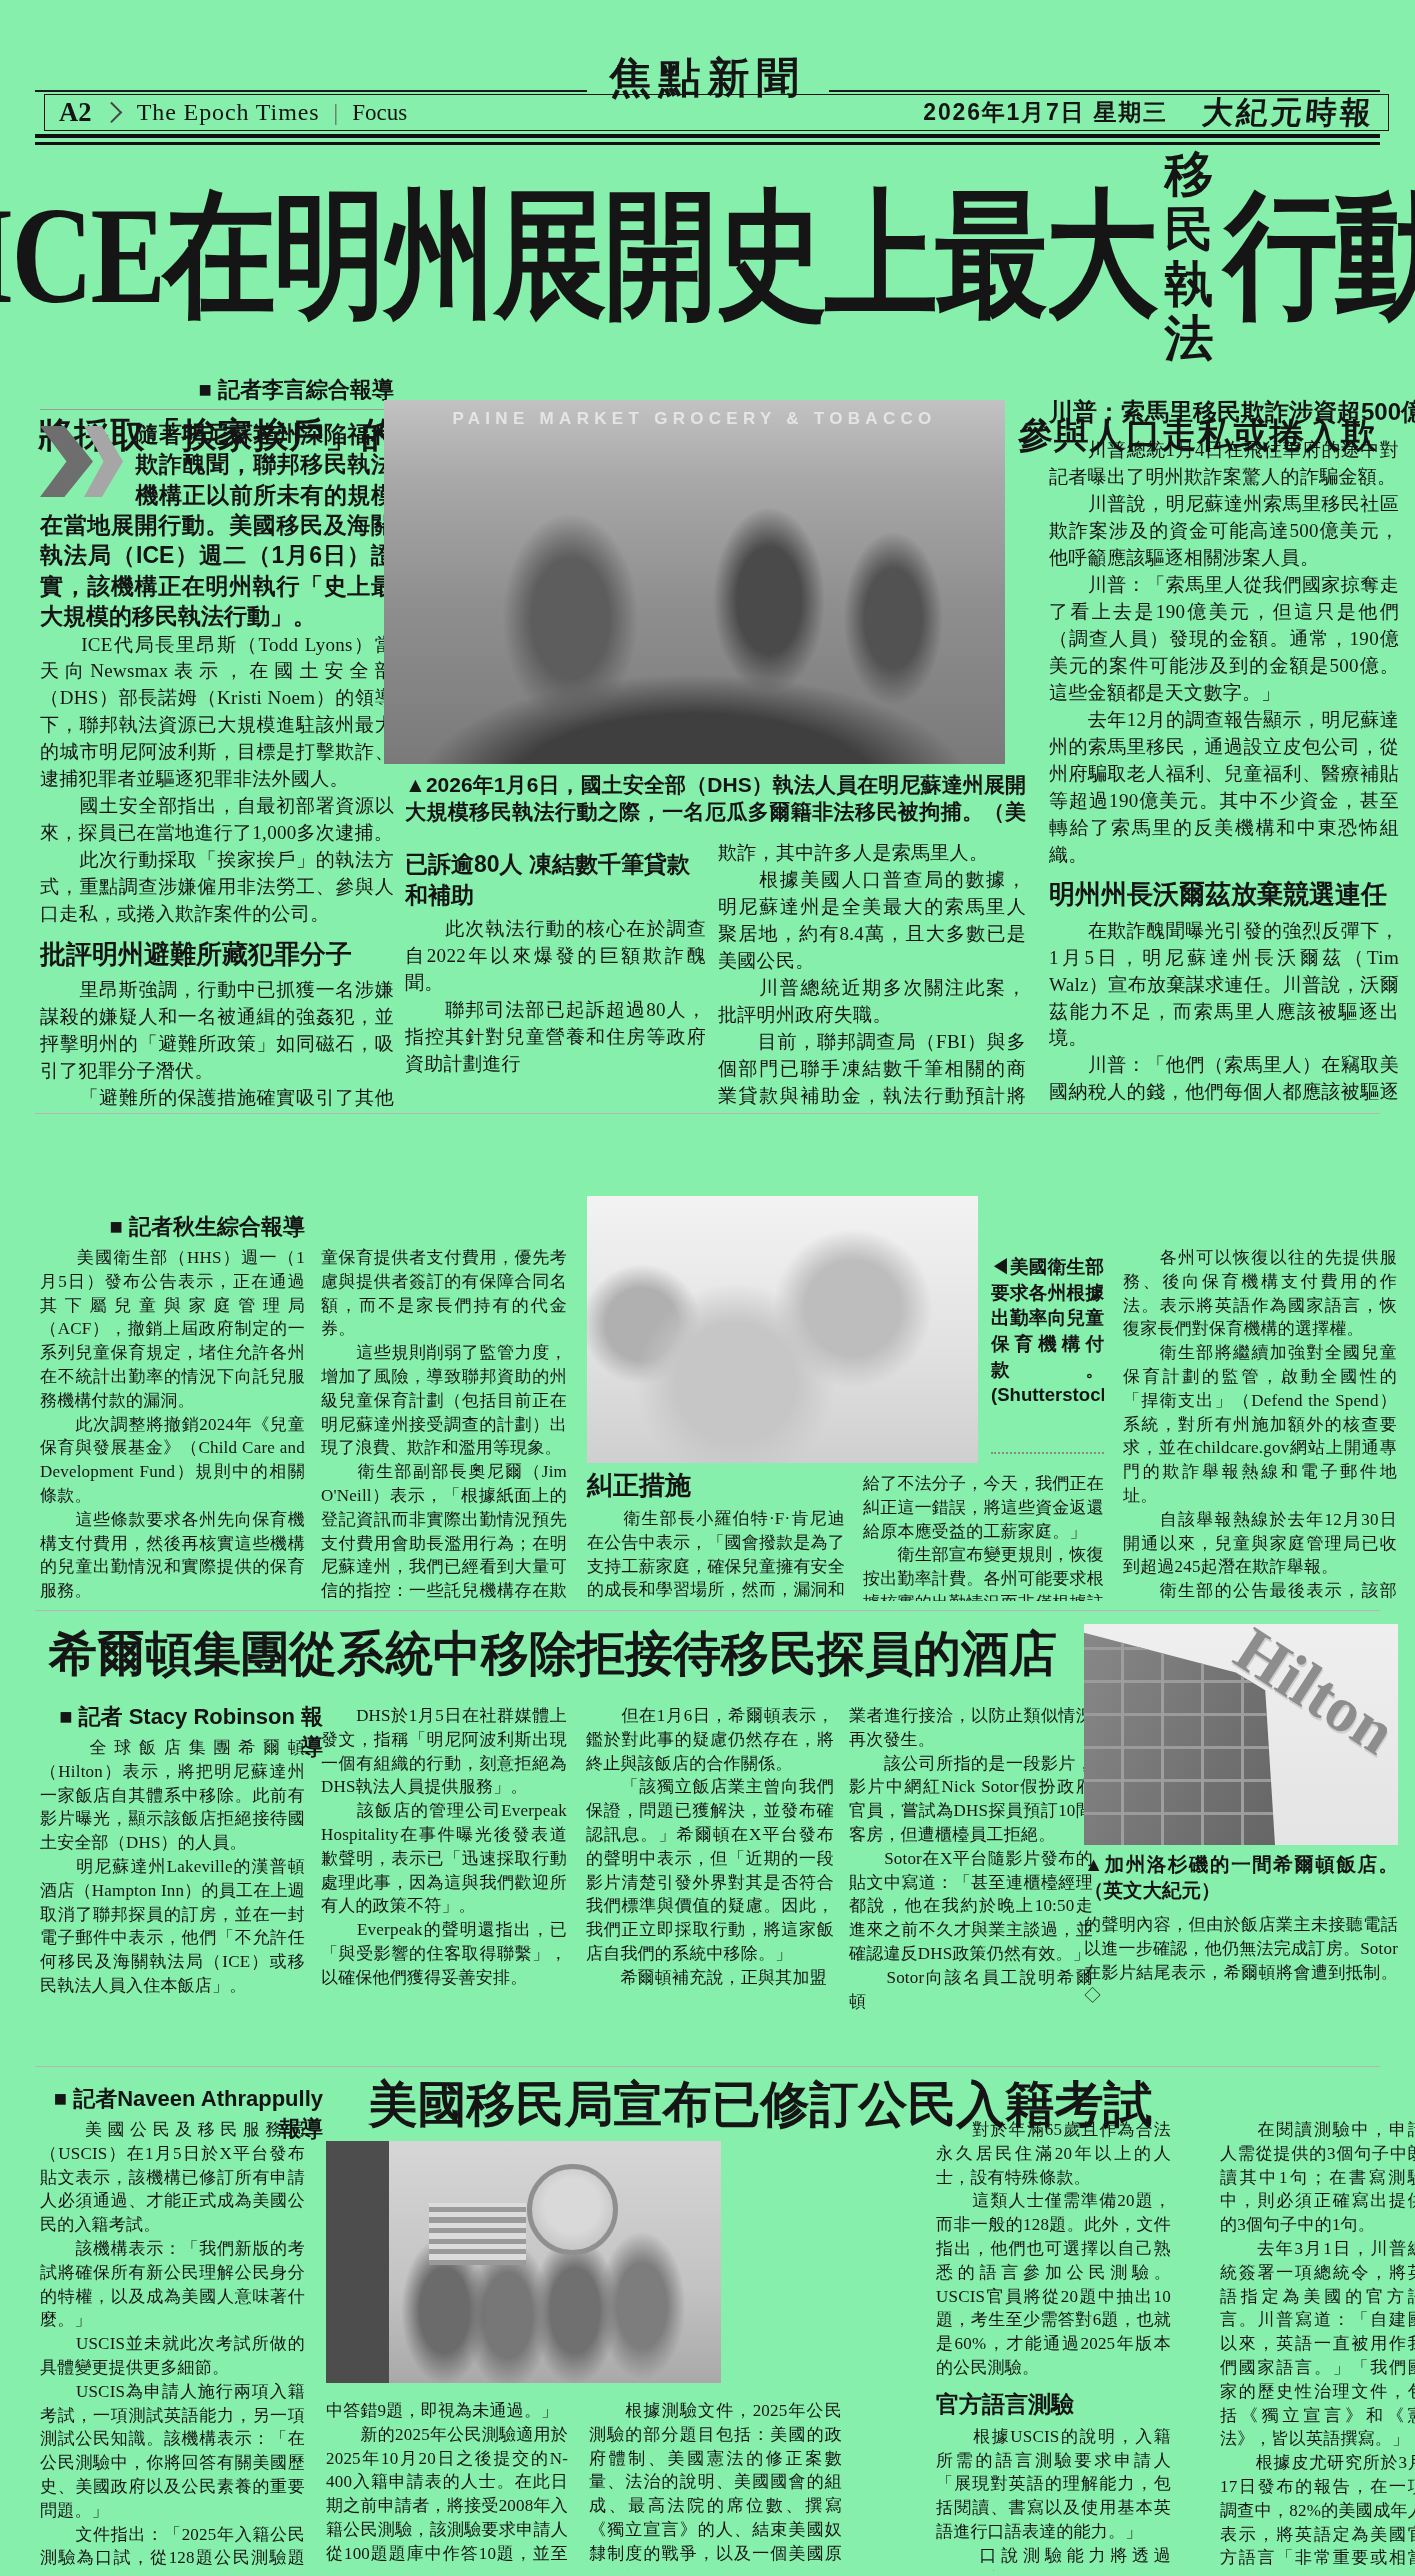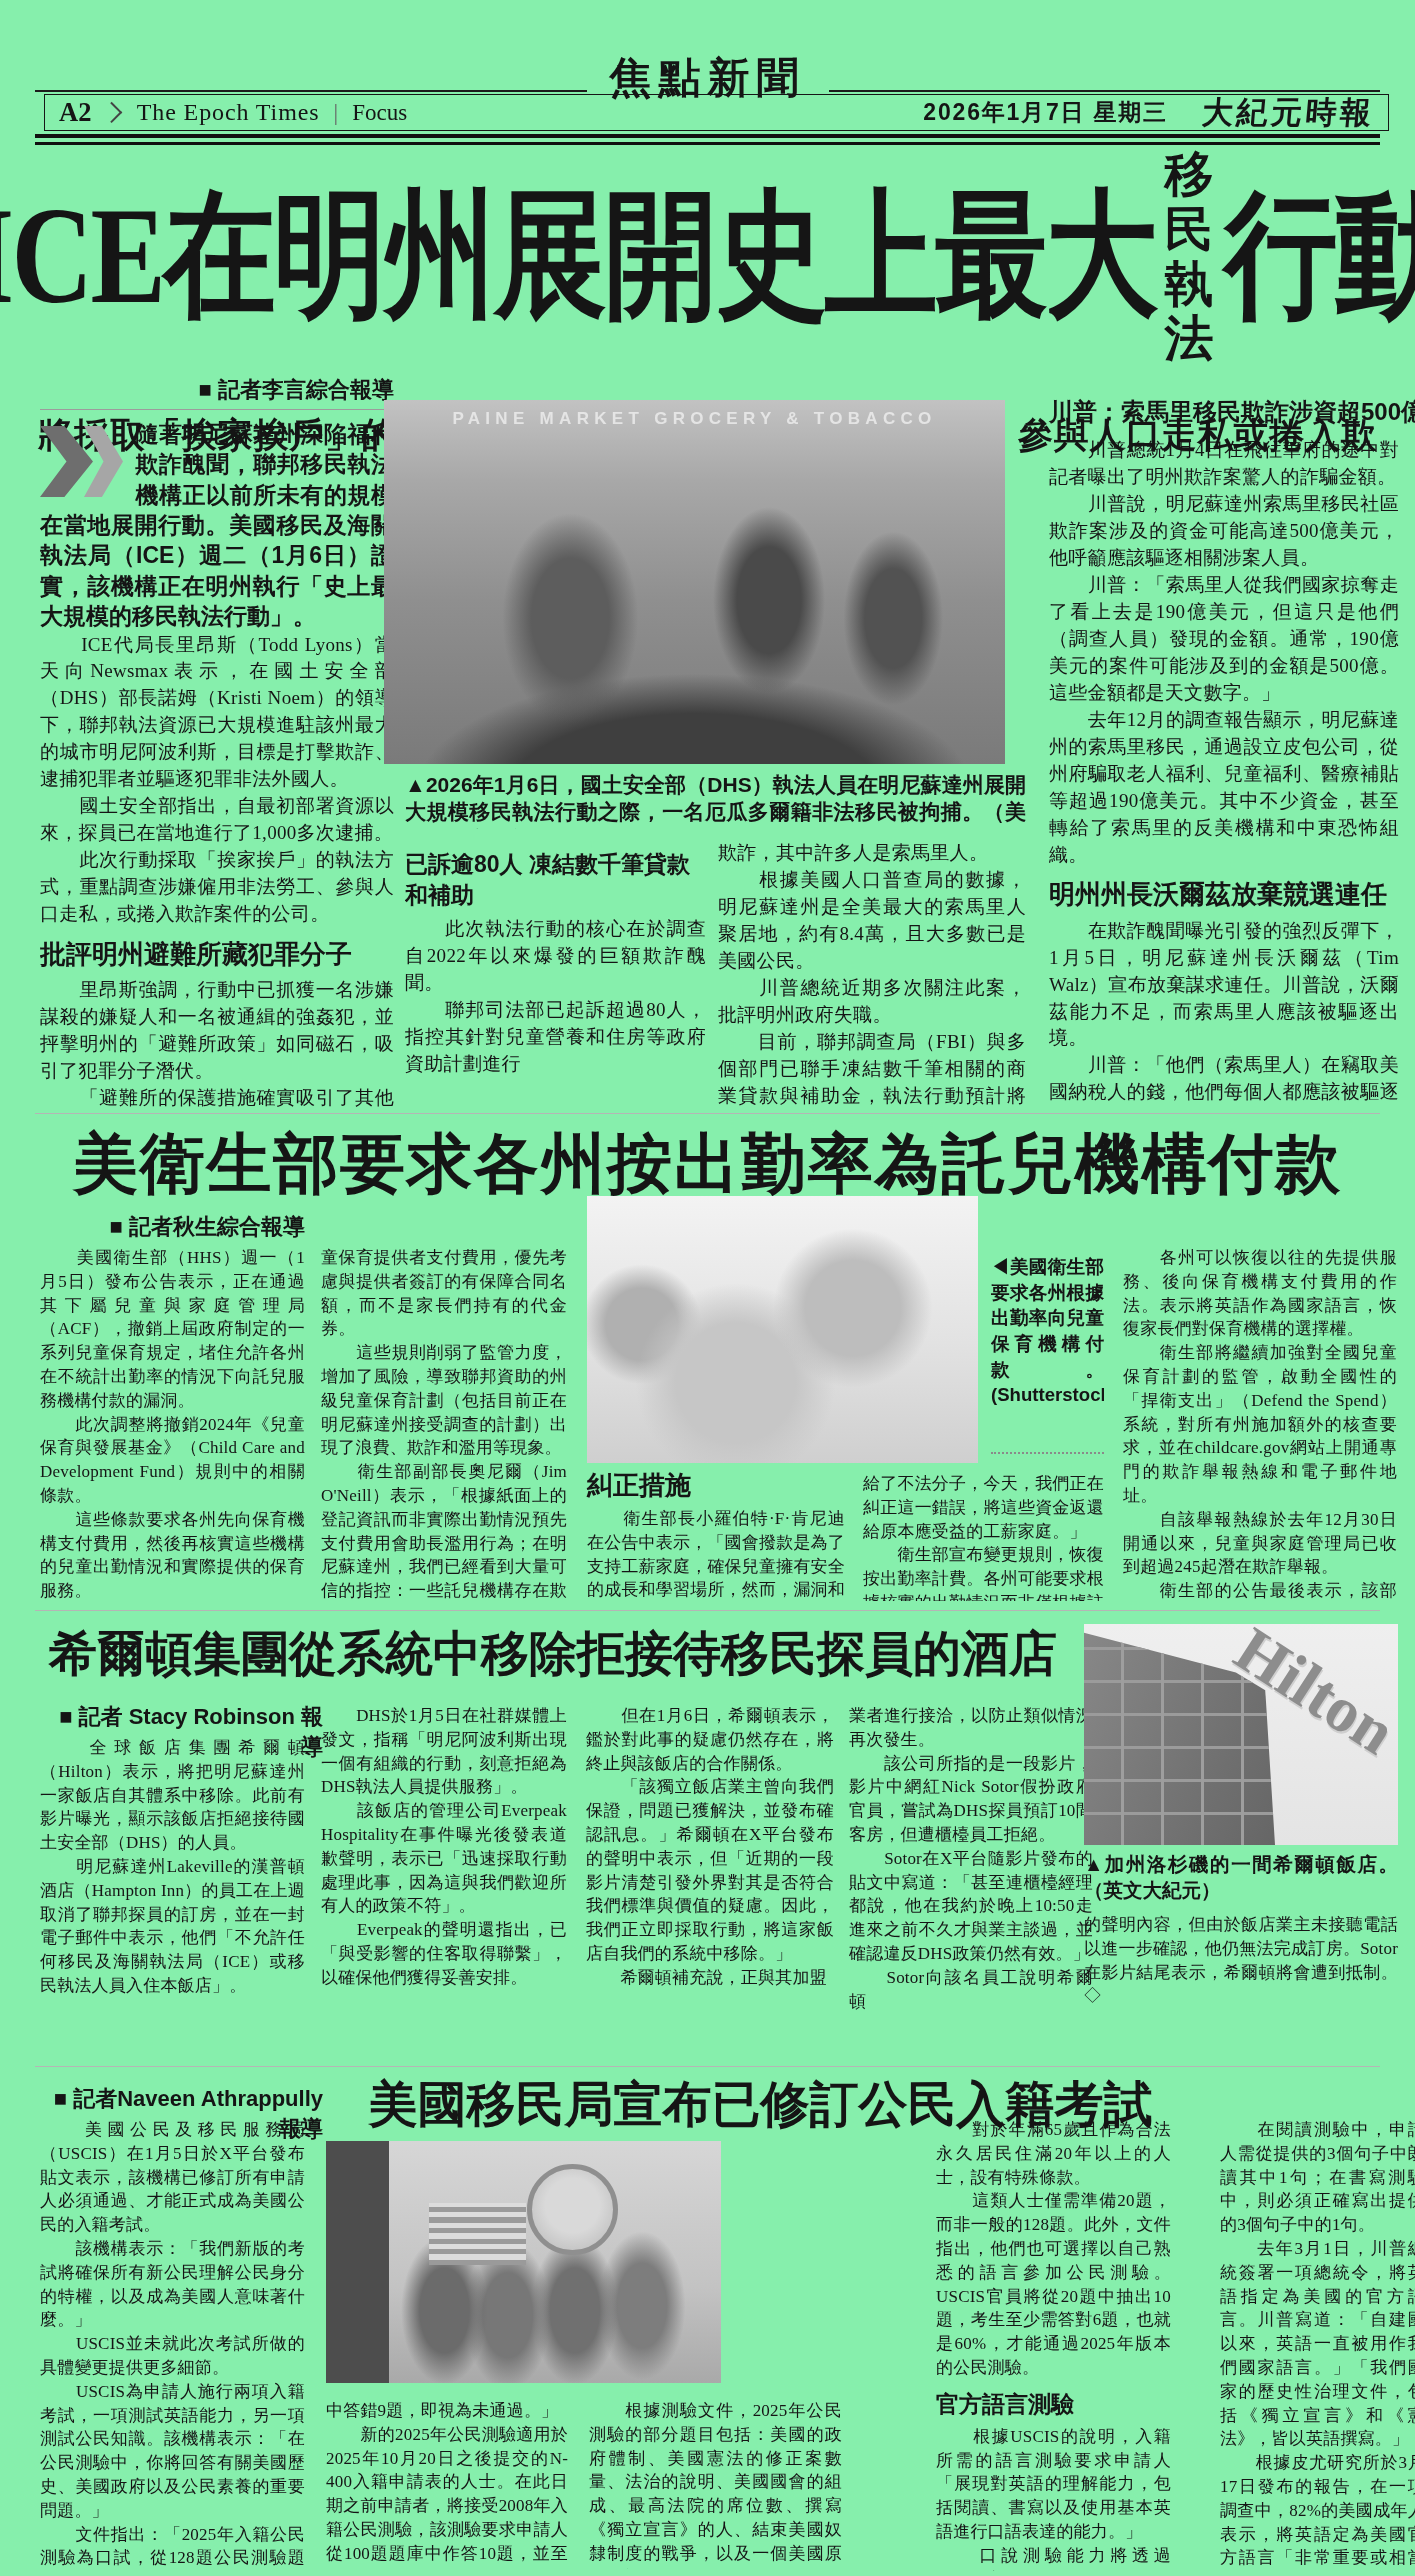--- a/index.html
+++ b/index.html
@@ -159,21 +159,20 @@
 　　川普說，明尼蘇達州索馬里移民社區欺詐案涉及的資金可能高達500億美元，他呼籲應該驅逐相關涉案人員。
 　　川普：「索馬里人從我們國家掠奪走了看上去是190億美元，但這只是他們（調查人員）發現的金額。通常，190億美元的案件可能涉及到的金額是500億。這些金額都是天文數字。」
 　　去年12月的調查報告顯示，明尼蘇達州的索馬里移民，通過設立皮包公司，從州府騙取老人福利、兒童福利、醫療補貼等超過190億美元。其中不少資金，甚至轉給了索馬里的反美機構和中東恐怖組織。</div>
     <h3 class="sub3 s30">明州州長沃爾茲放棄競選連任</h3>
     <div class="pcol f1">　　在欺詐醜聞曝光引發的強烈反彈下，1月5日，明尼蘇達州長沃爾茲（Tim Walz）宣布放棄謀求連任。川普說，沃爾茲能力不足，而索馬里人應該被驅逐出境。
 　　川普：「他們（索馬里人）在竊取美國納稅人的錢，他們每個人都應該被驅逐出境，包括（眾議員）伊爾汗·奧馬爾。」
 　　川普總統還計劃暫停聯邦政府對加州、伊利諾伊和明尼蘇達州的相關撥款，以封堵濫用和欺詐。◇</div>
   </div>
 
   <div class="abs secrule" style="top:1113px;"></div>
-  <div class="abs bighead" style="top:1120px;left:35px;width:1345px;text-align:center;font-size:65px;letter-spacing:1.8px;">美衛生部要求各州按出勤率為託兒機構付款</div>
   <div class="abs byline" style="top:1212px;left:40px;width:265px;">■ 記者秋生綜合報導</div>
 
   <div class="abs pcol f2" style="top:1246px;left:40px;width:265px;height:356px;">　　美國衛生部（HHS）週一（1月5日）發布公告表示，正在通過其下屬兒童與家庭管理局（ACF），撤銷上屆政府制定的一系列兒童保育規定，堵住允許各州在不統計出勤率的情況下向託兒服務機構付款的漏洞。
 　　此次調整將撤銷2024年《兒童保育與發展基金》（Child Care and Development Fund）規則中的相關條款。
 　　這些條款要求各州先向保育機構支付費用，然後再核實這些機構的兒童出勤情況和實際提供的保育服務。
 　　2024年規則要求各州根據入學人數，而不是經過核實的出勤率，來支付費用，並且提前向兒</div>
   <div class="abs pcol f2" style="top:1246px;left:321px;width:246px;height:356px;">童保育提供者支付費用，優先考慮與提供者簽訂的有保障合同名額，而不是家長們持有的代金券。
 　　這些規則削弱了監管力度，增加了風險，導致聯邦資助的州級兒童保育計劃（包括目前正在明尼蘇達州接受調查的計劃）出現了浪費、欺詐和濫用等現象。
 　　衛生部副部長奧尼爾（Jim O'Neill）表示，「根據紙面上的登記資訊而非實際出勤情況預先支付費用會助長濫用行為；在明尼蘇達州，我們已經看到大量可信的指控：一些託兒機構存在欺詐行為，根本沒有照顧孩子。」
 　　家庭支持助理部長亞當斯（Alex Adams）表示，「如果監管不力，不法分子就可以虛報根本不存在的兒童的費用。」</div>

